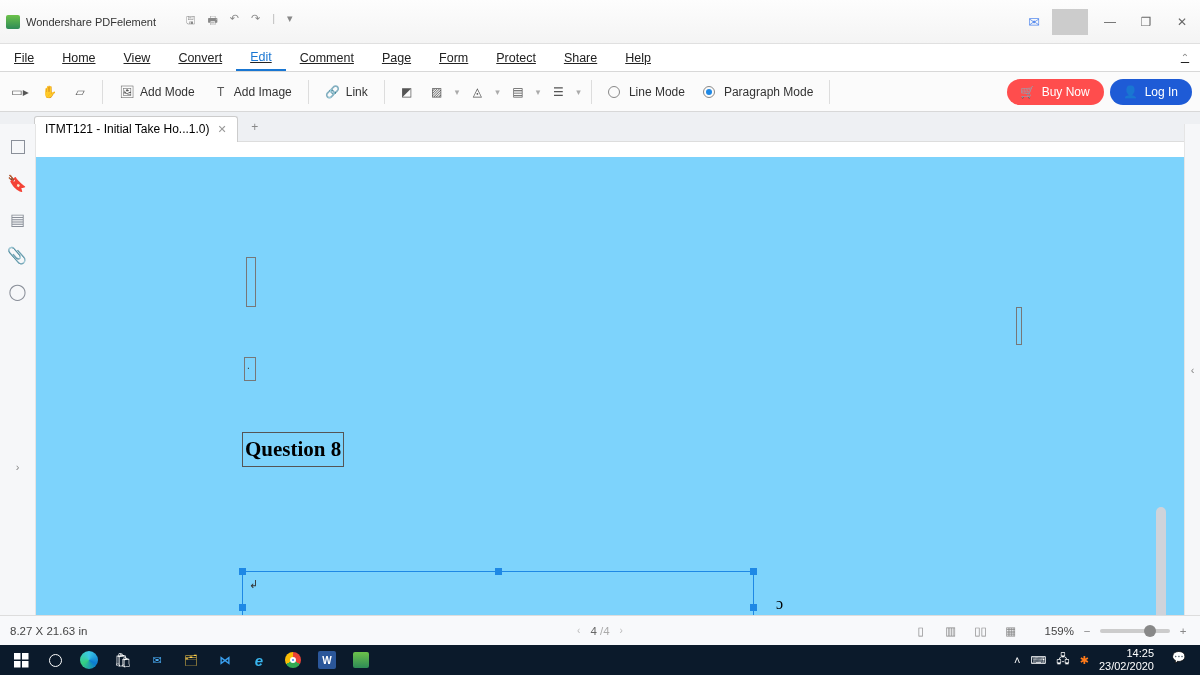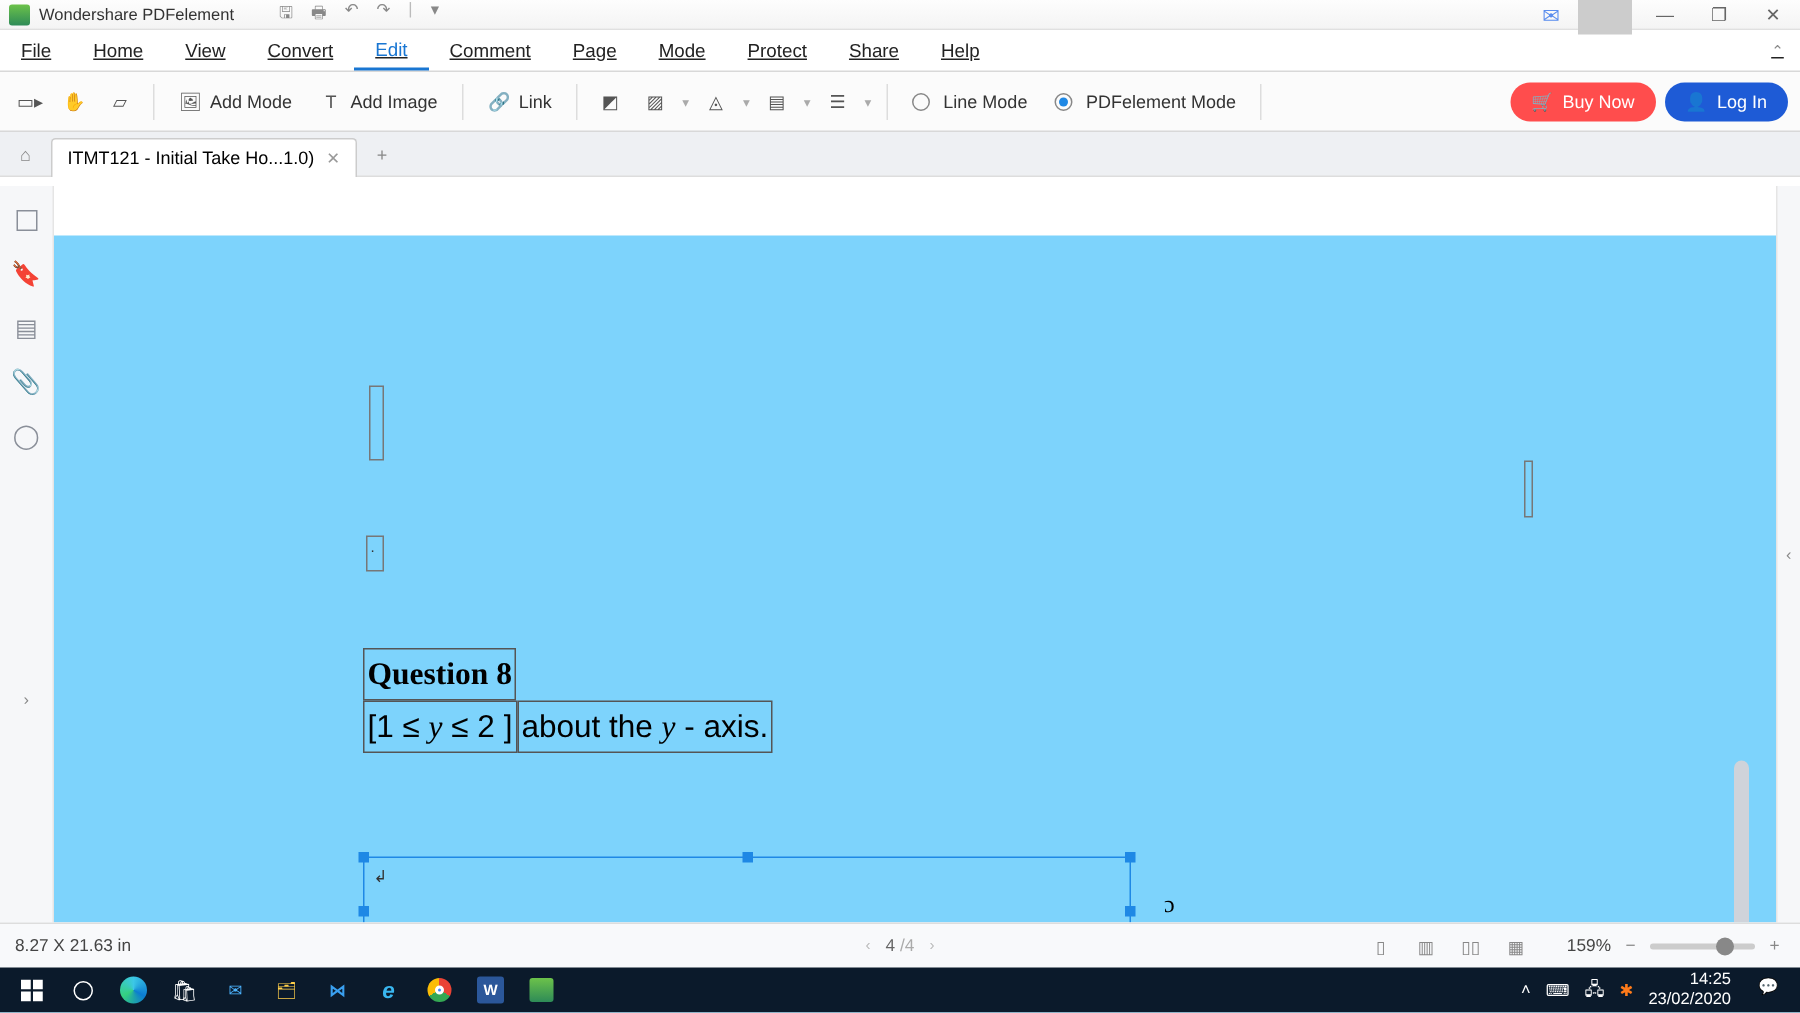--- a/index.html
+++ b/index.html
@@ -1,19 +1,19 @@
 <!DOCTYPE html>
 <html><head>
 <meta charset="utf-8">
 <style>
 * { margin: 0; padding: 0; box-sizing: border-box; font-family: "Segoe UI", Arial, sans-serif; }
 body { width: 1200px; height: 675px; background: #fff; overflow: hidden; position: relative; }
 
 
-.titlebar { height: 20px; background: linear-gradient(#fdfdfd,#f4f4f4); display: flex; align-items: center; border-bottom: 1px solid #e0e0e0; font-size: 11px; color: #333; }
+.titlebar { height: 44px; background: linear-gradient(#fdfdfd,#f4f4f4); display: flex; align-items: center; border-bottom: 1px solid #e0e0e0; font-size: 11px; color: #333; }
 .titlebar .app-ico { width: 14px; height: 14px; margin: 0 6px; background: linear-gradient(#6cc24a,#2e8b57); border-radius: 2px; }
 .titlebar .app-name { flex: 0 0 auto; }
 .titlebar .qat { margin-left: 30px; display: flex; gap: 12px; color: #888; }
 .titlebar .qat span { cursor: default; }
 .titlebar .spacer { flex: 1; }
 .titlebar .win-icons { display: flex; }
 .titlebar .win-icons div { width: 36px; height: 26px; display:flex; align-items:center; justify-content:center; color:#666; font-size:12px;}
 .titlebar .win-icons .mail { width:28px; color:#5a8dee; font-size:14px;}
 .titlebar .divider { width:1px; height:16px; background:#ccc; margin:0 4px; align-self:center;}
 
@@ -117,21 +117,21 @@
 </div>
 
 <div class="menubar">
   <div class="menu-item">File</div>
   <div class="menu-item">Home</div>
   <div class="menu-item">View</div>
   <div class="menu-item">Convert</div>
   <div class="menu-item active">Edit</div>
   <div class="menu-item">Comment</div>
   <div class="menu-item">Page</div>
-  <div class="menu-item">Mode</div>
+  <div class="menu-item">Form</div>
   <div class="menu-item">Protect</div>
   <div class="menu-item">Share</div>
   <div class="menu-item">Help</div>
   <div class="chev">⌃</div>
 </div>
 
 <div class="ribbon">
   <div class="ico-btn">▭▸</div>
   <div class="ico-btn">✋</div>
   <div class="ico-btn">▱</div>
@@ -159,21 +159,21 @@
   <span style="color:#aaa;font-size:9px">▾</span>
   <div class="ico-btn">☰</div>
   <span style="color:#aaa;font-size:9px">▾</span>
   <div class="sep"></div>
   <div class="lbl-btn">
     <span class="radio"></span>
     <span>Line Mode</span>
   </div>
   <div class="lbl-btn">
     <span class="radio checked"></span>
-    <span>PDFelement Mode</span>
+    <span>Paragraph Mode</span>
   </div>
   <div class="sep"></div>
   <div class="buy">
     <span>🛒</span>
     <span>Buy Now</span>
   </div>
   <div class="login">
     <span>👤</span>
     <span>Log In</span>
   </div>
@@ -201,23 +201,20 @@
   </div>
 
   <div class="canvas">
     <div class="page">
       <div class="cursor1"></div>
       <div class="cursor2"></div>
       <div class="cursor3"></div>
 
       <div class="qbox">
         <div class="line"><span class="title seg">Question 8</span></div>
-        <div class="line">
-          <span class="seg"><span>[1 ≤ </span><i>y</i><span> ≤  2 ]</span></span><span class="seg"><span> about the </span><i>y</i><span> - axis.</span></span>
-        </div>
       </div>
 
       <div class="sel">
         <div class="h tl"></div>
           <div class="h tm"></div>
           <div class="h tr"></div>
         <div class="h ml"></div>
           <div class="h mr"></div>
         <div class="h bl"></div>
           <div class="h bm"></div>

